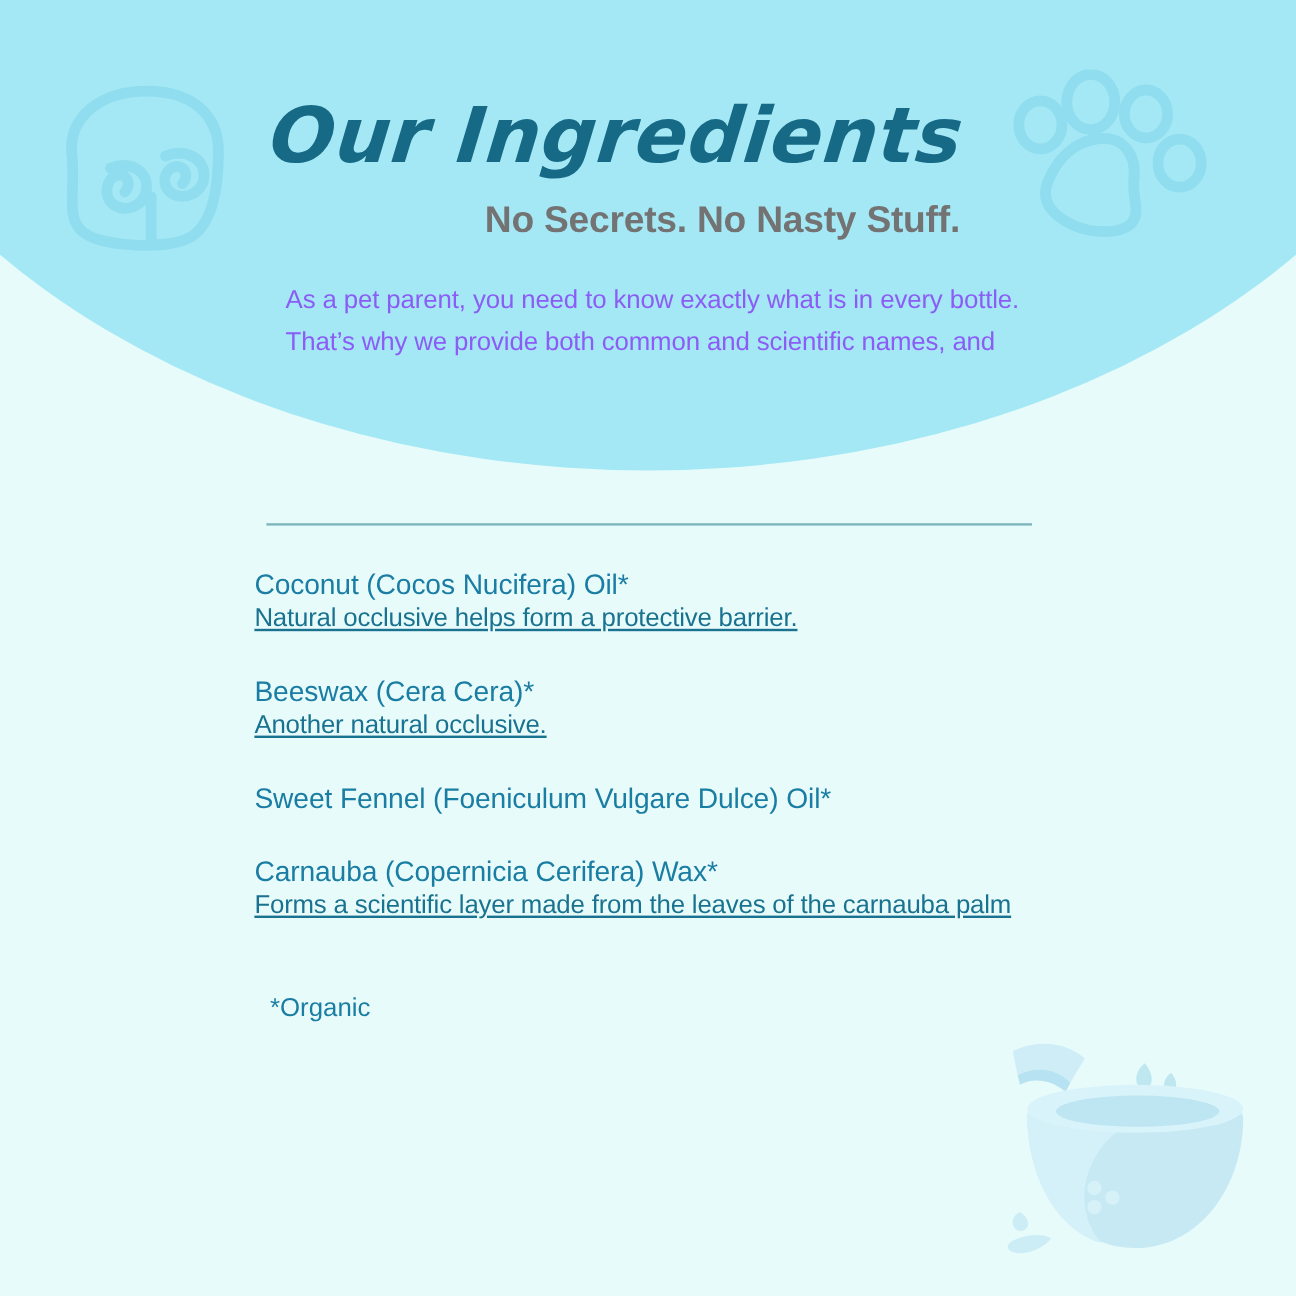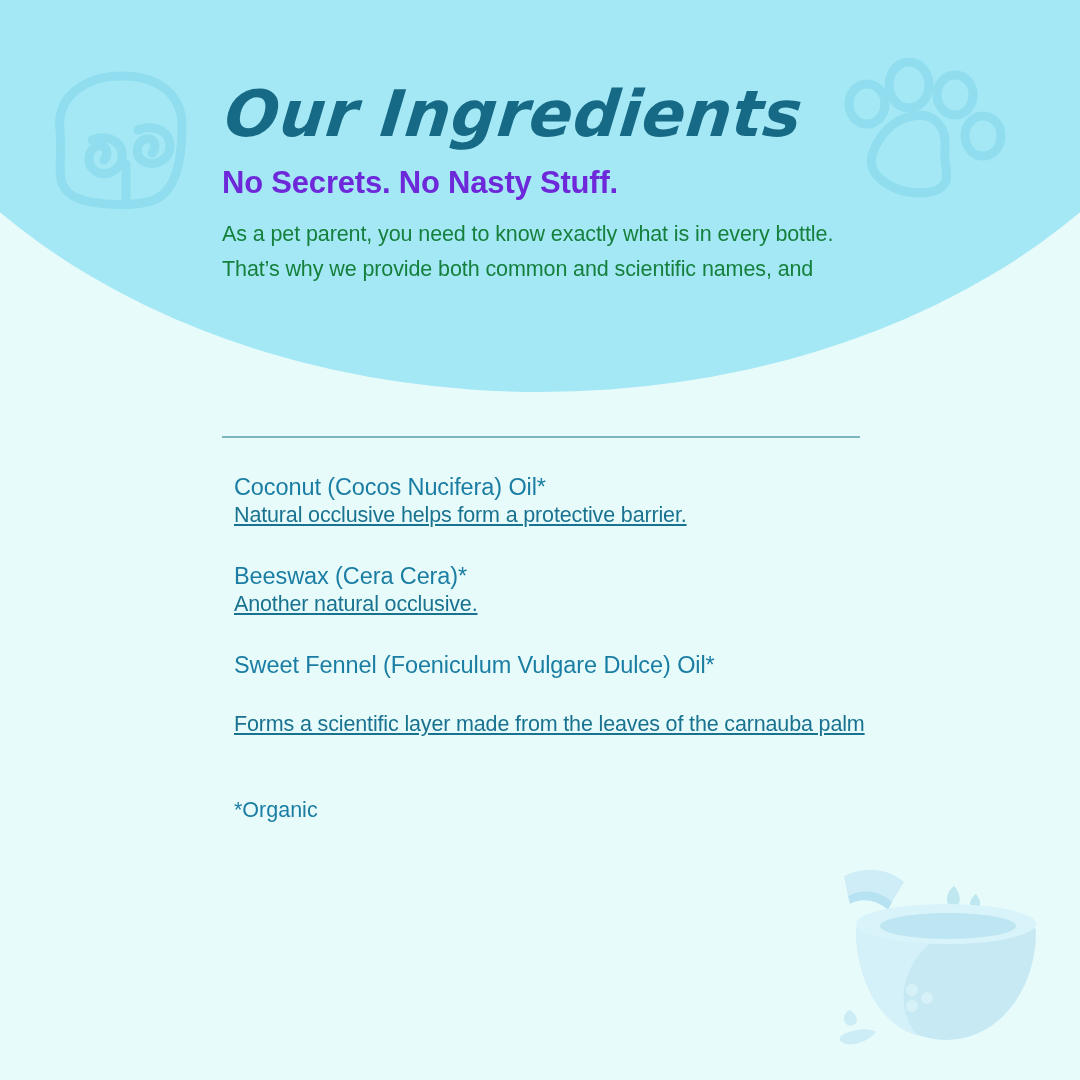--- a/index.html
+++ b/index.html
@@ -82,50 +82,51 @@
     color: #176a86;
     transform: skewX(-6deg);
     transform-origin: left bottom;
   }
   .subtitle {
     margin: 0;
     padding-top: 18px;
     font-size: 31px;
     line-height: 1.2;
     font-weight: bold;
-    color: #6d28d9;
+    color: #737373;
     letter-spacing: -0.2px;
+    text-align: center;
   }
   .lede {
-    margin: 0;
+    margin: 16px;
     padding-top: 16px;
     font-size: 21.5px;
     line-height: 1.62;
-    color: #15803d;
+    color: #8b5cf6;
     letter-spacing: -0.1px;
   }
   .lede-line {
     display: block;
   }
 
   
   .divider {
     position: absolute;
     left: 222px;
     top: 436px;
     width: 638px;
     height: 2px;
     background: #7fb6bd;
     z-index: 3;
   }
 
   
   .ingredients {
     position: absolute;
-    left: 234px;
+    left: 212px;
     top: 472px;
     width: 800px;
     z-index: 3;
   }
   .ingredient {
     margin-bottom: 31px;
   }
   .ing-name {
     margin: 0;
     font-size: 23.5px;
@@ -135,21 +136,21 @@
   }
   .ing-desc {
     margin: 0;
     font-size: 21.5px;
     line-height: 1.30;
     color: #19728f;
     letter-spacing: -0.15px;
     text-decoration: underline;
   }
   .footnote {
-    margin: 0;
+    margin: 13px;
     padding-top: 27px;
     font-size: 21.5px;
     line-height: 1.3;
     color: #1a7da3;
   }
 </style>
 </head>
 <body>
 
 <div id="page">
@@ -221,18 +222,19 @@
       <p class="ing-desc">Natural occlusive helps form a protective barrier.</p>
     </div>
     <div class="ingredient">
       <p class="ing-name">Beeswax (Cera Cera)*</p>
       <p class="ing-desc">Another natural occlusive.</p>
     </div>
     <div class="ingredient">
       <p class="ing-name">Sweet Fennel (Foeniculum Vulgare Dulce) Oil*</p>
     </div>
     <div class="ingredient">
+      <p class="ing-name">Carnauba (Copernicia Cerifera) Wax*</p>
       <p class="ing-desc">Forms a scientific layer made from the leaves of the carnauba palm</p>
     </div>
     <p class="footnote">*Organic</p>
   </div>
 
 </div>
 
 </body></html>

